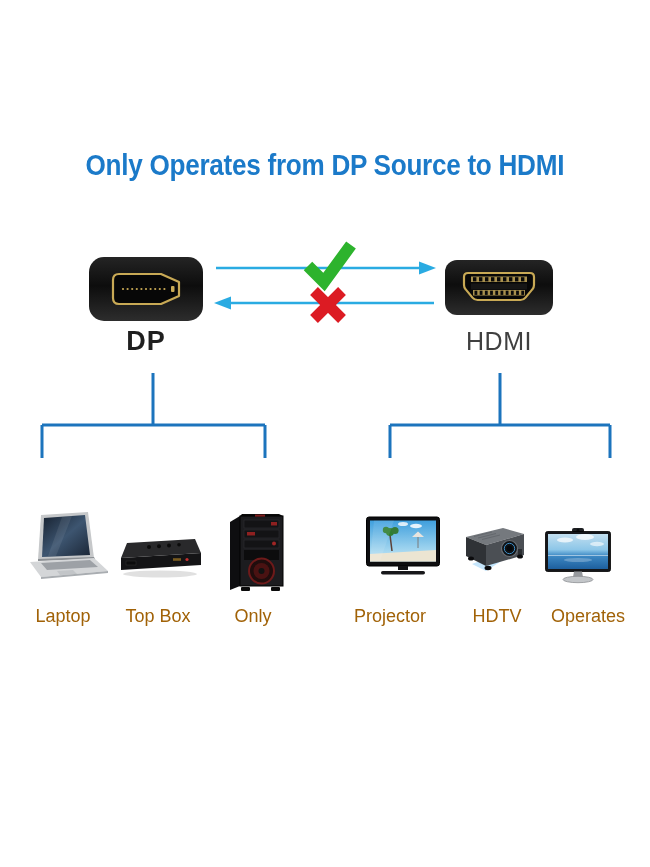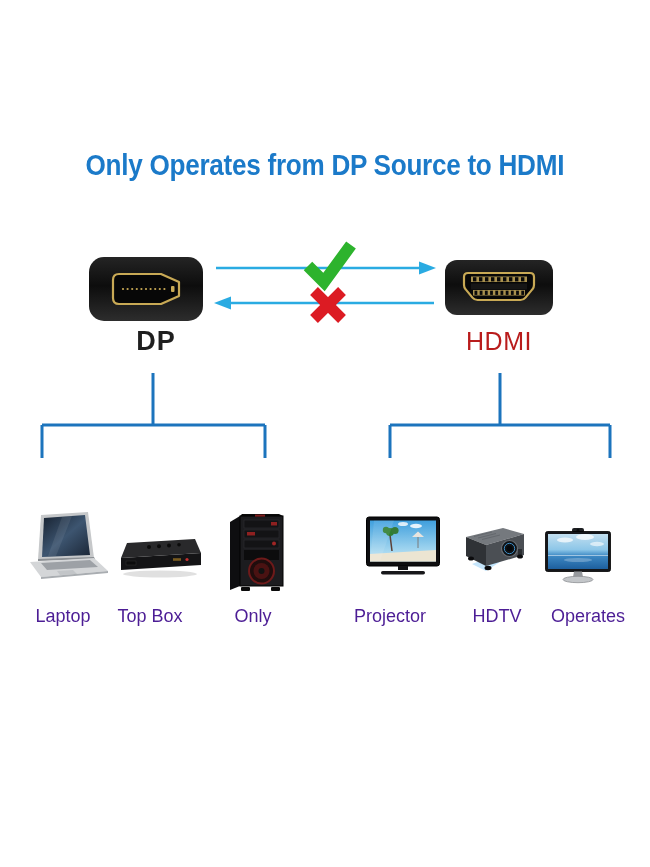--- a/index.html
+++ b/index.html
@@ -2,26 +2,26 @@
 <html><head>
 <meta charset="utf-8">
 <style>
   html,body{margin:0;padding:0;background:#fff;}
   .canvas{position:relative;width:650px;height:867px;background:#ffffff;overflow:hidden;
           font-family:"Liberation Sans",sans-serif;}
   .title{position:absolute;top:149px;left:0;width:650px;text-align:center;margin:0;
          font-size:29px;font-weight:bold;color:#1b7ac9;}
   .title-inner{display:inline-block;transform:scaleX(0.90);transform-origin:center;letter-spacing:-0.3px;white-space:nowrap;}
   .abs{position:absolute;}
-  .dp-label{position:absolute;left:156px;top:326px;transform:translateX(-50%);
+  .dp-label{position:absolute;left:146px;top:326px;transform:translateX(-50%);
             font-size:27px;font-weight:bold;color:#1f1f1f;letter-spacing:1px;}
   .hdmi-label{position:absolute;left:499px;top:327px;transform:translateX(-50%);
-              font-size:25px;font-weight:400;color:#b91c1c;letter-spacing:0.5px;}
+              font-size:25px;font-weight:400;color:#404040;letter-spacing:0.5px;}
   .dev-label{position:absolute;top:606px;transform:translateX(-50%);font-size:18px;
-             color:#4c1d95;white-space:nowrap;}
+             color:#a16207;white-space:nowrap;}
   svg{display:block;}
 </style>
 </head>
 <body>
 
 <div class="canvas">
 
   <h1 class="title"><span class="title-inner">Only Operates from DP Source to HDMI</span></h1>
 
   <svg class="abs" style="left:88px;top:256px" width="116" height="66" viewBox="0 0 116 66">
@@ -136,21 +136,21 @@
     <g fill="#0a0a0a">
       <circle cx="33" cy="13" r="2"></circle>
         <circle cx="43" cy="12.3" r="2"></circle>
       <circle cx="53" cy="11.5" r="2"></circle>
         <circle cx="63" cy="10.8" r="1.8"></circle>
     </g>
     <rect x="10" y="27" width="10" height="4" fill="#0c0c0d" stroke="#333" stroke-width="0.5"></rect>
     <rect x="57" y="24.2" width="8" height="2.6" fill="#7a5c20"></rect>
     <circle cx="71" cy="25.5" r="1.6" fill="#c23030"></circle>
   </svg>
-  <div class="dev-label" style="left:150px">Top Box</div>
+  <div class="dev-label" style="left:158px">Top Box</div>
 
   <svg class="abs" style="left:227px;top:513px" width="60" height="80" viewBox="0 0 60 80">
     <polygon points="3,9 13,3 13,73 3,77" fill="#0e0e10"></polygon>
     <polygon points="15,1 52,1 56,3 13,3" fill="#0a0a0a"></polygon>
     <rect x="13" y="3" width="43" height="70" fill="#1c1c1f" stroke="#000" stroke-width="1"></rect>
     <rect x="28" y="1.6" width="10" height="2" fill="#7e1d1d"></rect>
     <g fill="#131315" stroke="#2e2e32" stroke-width="0.6">
       <rect x="17" y="7" width="35" height="8"></rect>
       <rect x="17" y="17" width="35" height="8"></rect>
       <rect x="17" y="27" width="35" height="8"></rect>

